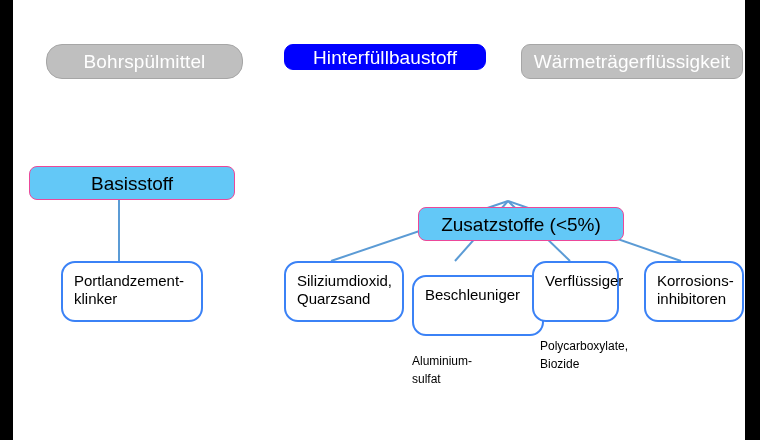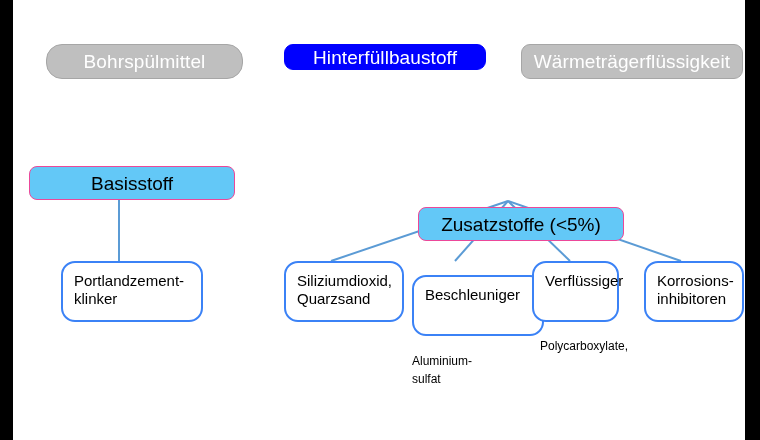--- a/index.html
+++ b/index.html
@@ -184,16 +184,17 @@
       <span class="l3line">inhibitoren</span>
     </div>
 
     <div id="note-alu" class="note">
       <span class="nline">Aluminium-</span>
       <span class="nline">sulfat</span>
     </div>
 
     <div id="note-poly" class="note">
       <span class="nline">Polycarboxylate,</span>
+      <span class="nline">Biozide</span>
     </div>
 
   </div>
 </div>
 
 </body></html>

